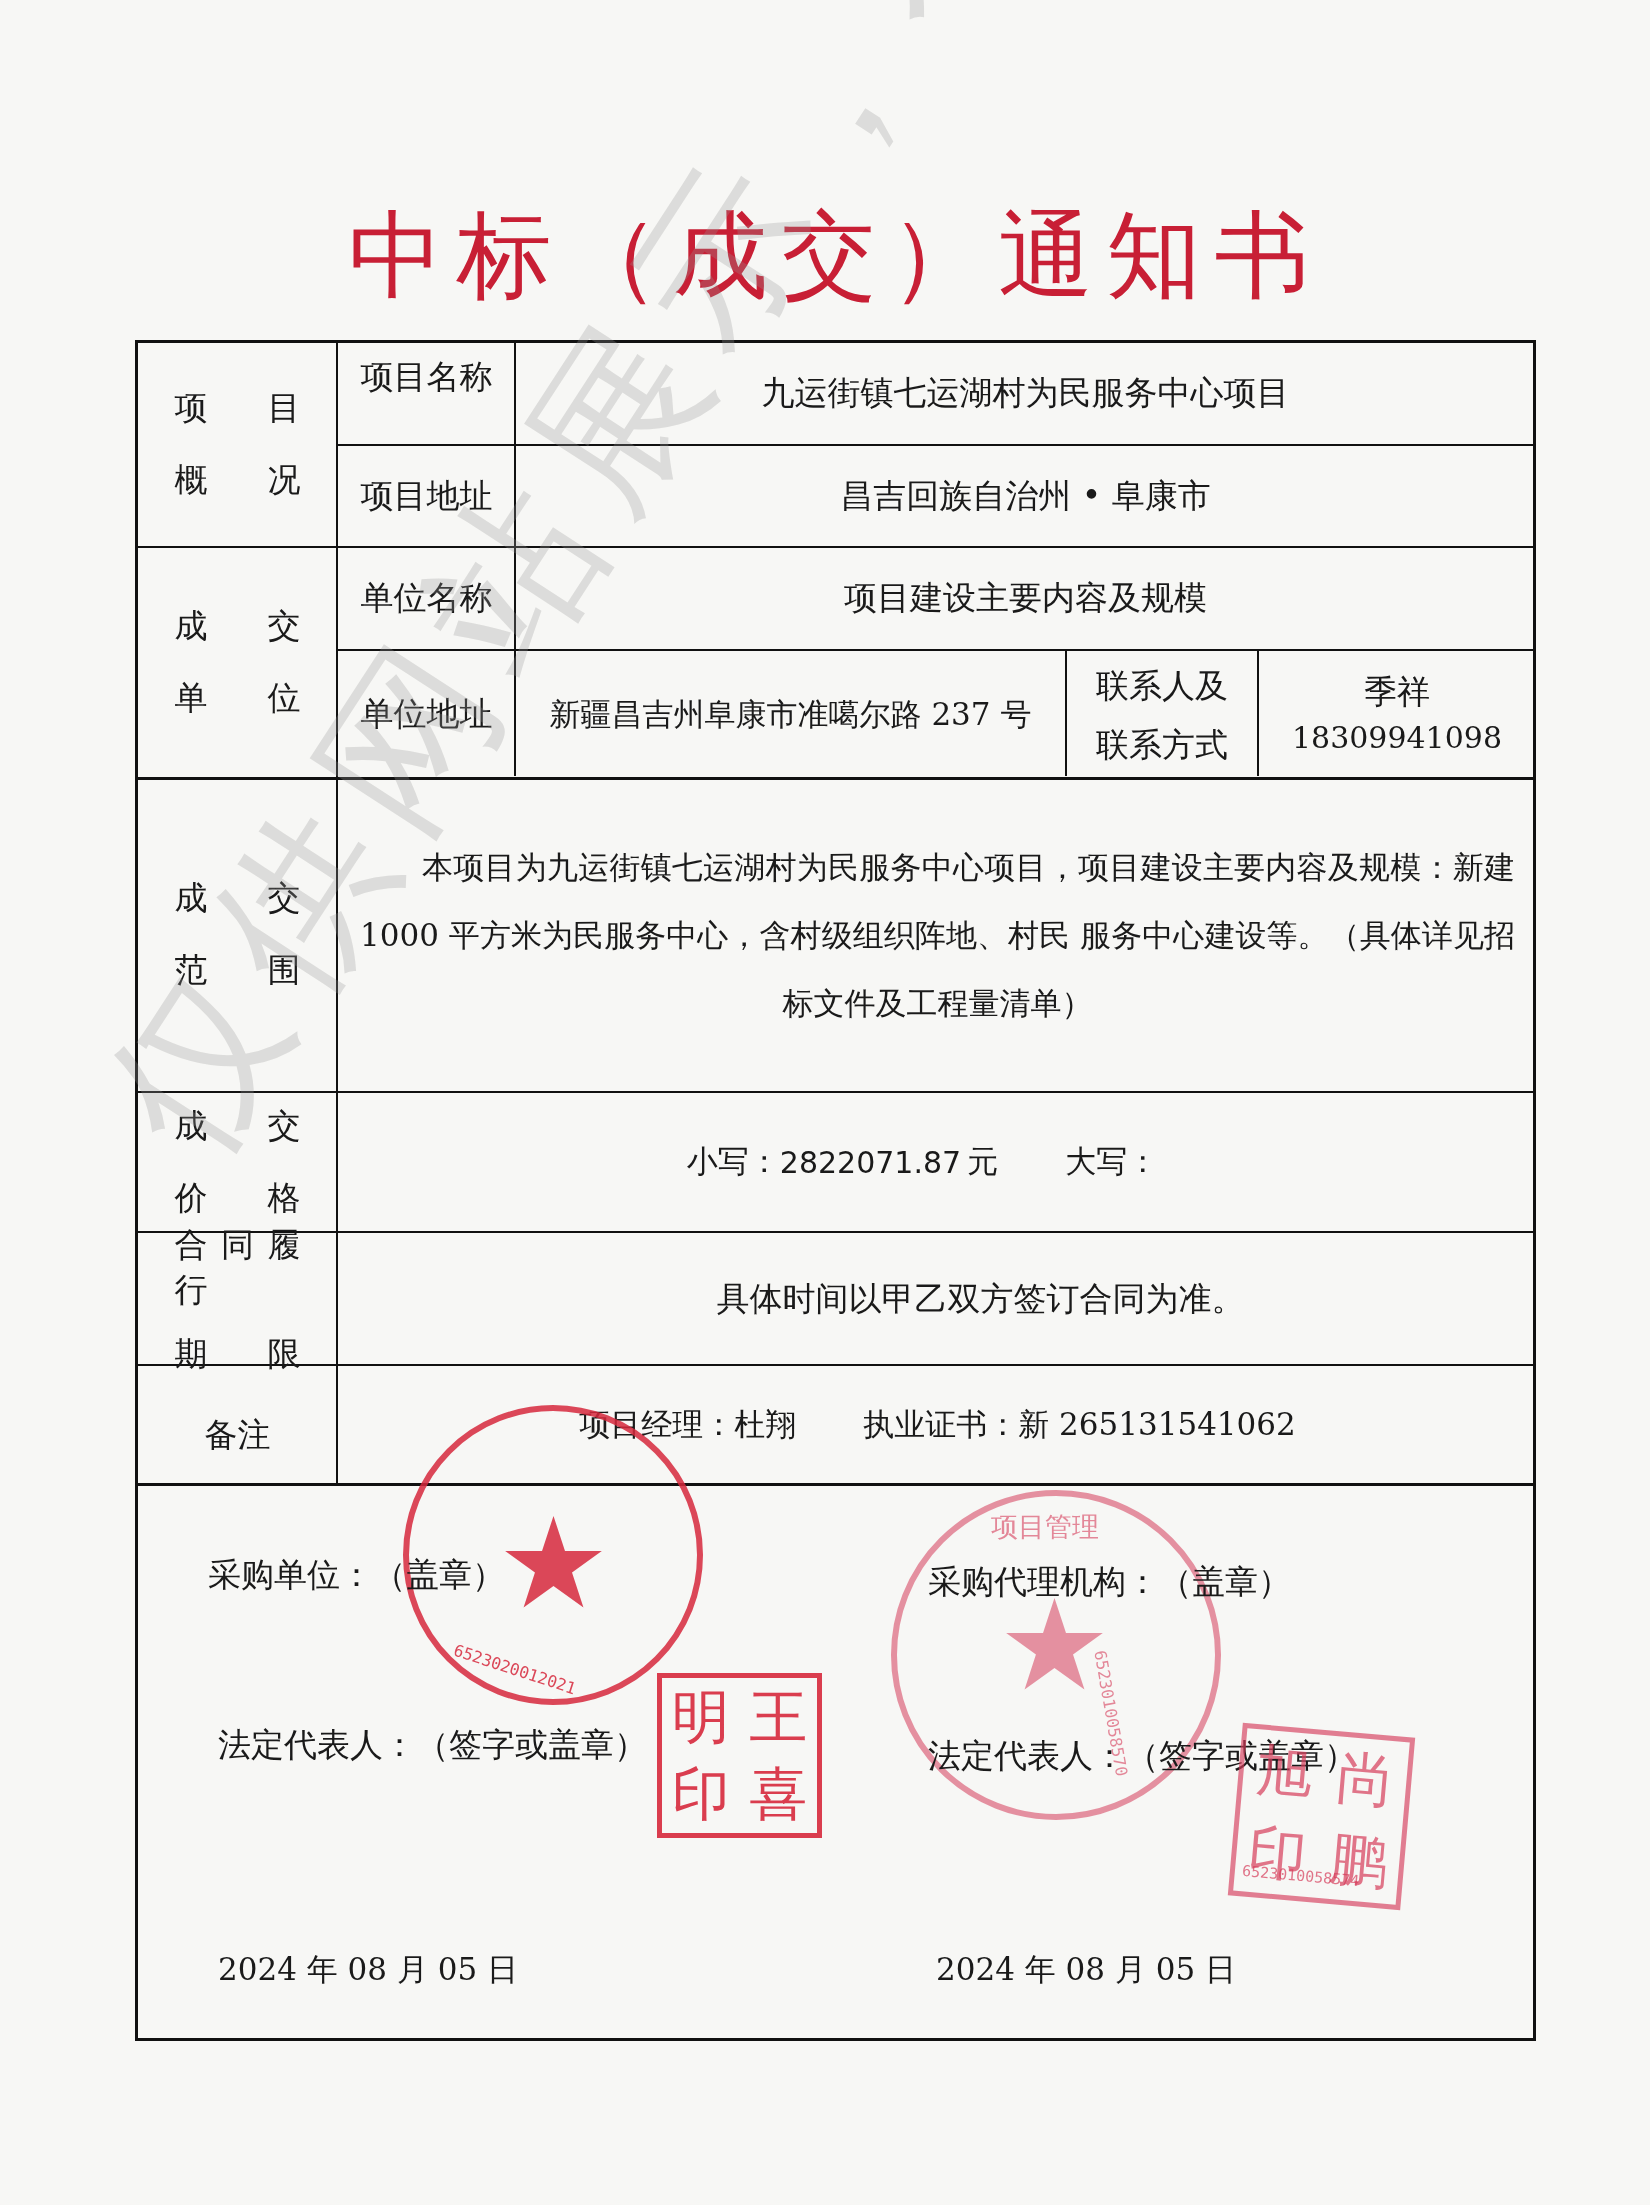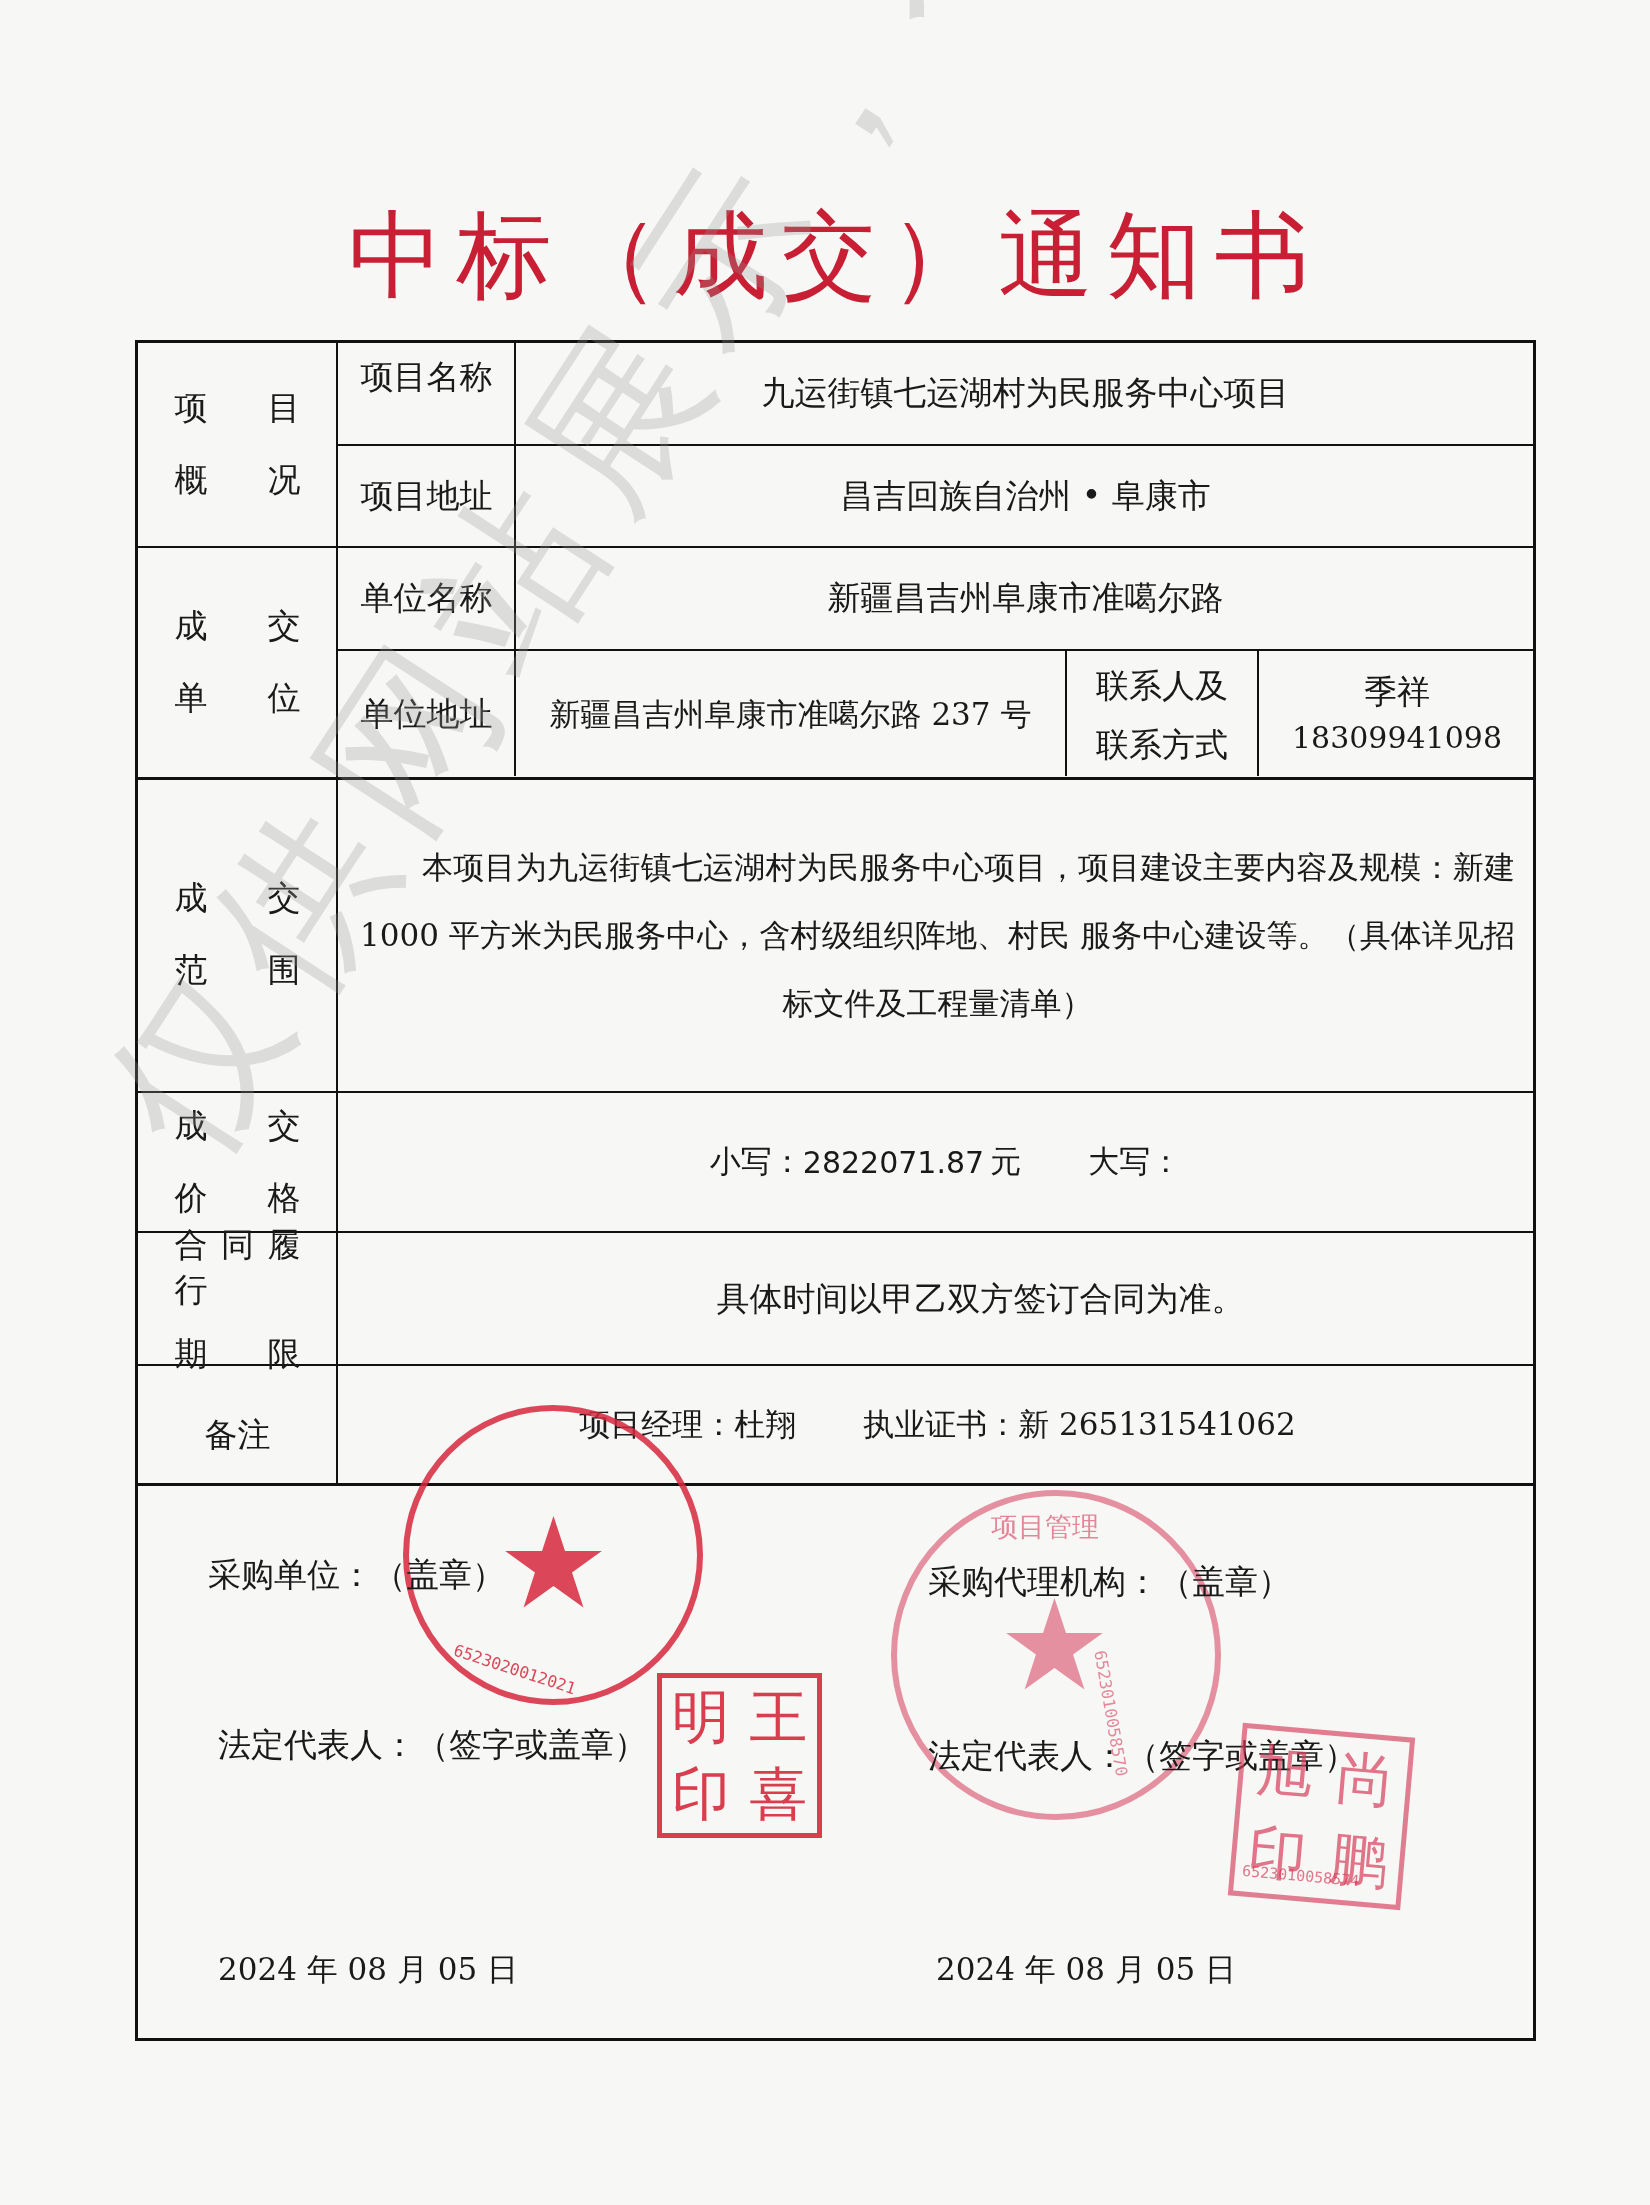--- a/index.html
+++ b/index.html
@@ -71,21 +71,21 @@
 
 <div class="cell" style="left:138px;top:548px;width:199px;height:229px;">
   <div class="lab2">
     <span>成</span>
     <span>交</span>
     <span>单</span>
     <span>位</span>
   </div>
 </div>
 <div class="cell" style="left:339px;top:548px;width:175px;height:101px;">单位名称</div>
-<div class="cell" style="left:516px;top:548px;width:1019px;height:101px;">新疆昌吉州阜康市准噶尔路</div>
+<div class="cell" style="left:516px;top:548px;width:1019px;height:101px;">项目建设主要内容及规模</div>
 <div class="cell" style="left:339px;top:652px;width:175px;height:125px;">单位地址</div>
 <div class="cell" style="left:516px;top:652px;width:549px;height:125px;font-size:31px;">新疆昌吉州阜康市准噶尔路 237 号</div>
 <div class="cell" style="left:1067px;top:652px;width:190px;height:125px;flex-direction:column;line-height:59px;">
   <span>联系人及</span>
   <span>联系方式</span>
 </div>
 <div class="cell" style="left:1259px;top:652px;width:276px;height:125px;flex-direction:column;line-height:46px;">
   <span>季祥</span>
   <span style="font-size:30px;">18309941098</span>
 </div>
@@ -103,21 +103,21 @@
 </div>
 
 <div class="cell" style="left:138px;top:1093px;width:199px;height:138px;">
   <div class="lab2">
     <span>成</span>
     <span>交</span>
     <span>价</span>
     <span>格</span>
   </div>
 </div>
-<div class="cell" style="left:347px;top:1093px;width:1197px;height:138px;font-size:31px;border-radius:22px;">
+<div class="cell" style="left:324px;top:1093px;width:1197px;height:138px;font-size:31px;border-radius:22px;">
   <span>小写：</span>
   <span style="font-family:'DejaVu Sans',sans-serif;font-size:30px;">2822071.87</span>
   <span style="margin-left:6px;margin-right:67px;">元</span>
   <span>大写：</span>
 </div>
 
 <div class="cell" style="left:138px;top:1234px;width:199px;height:131px;flex-direction:column;">
   <span style="width:126px;text-align:justify;text-align-last:justify;">合同履行</span>
   <div class="lab2" style="margin-top:19px;">
     <span>期</span>

